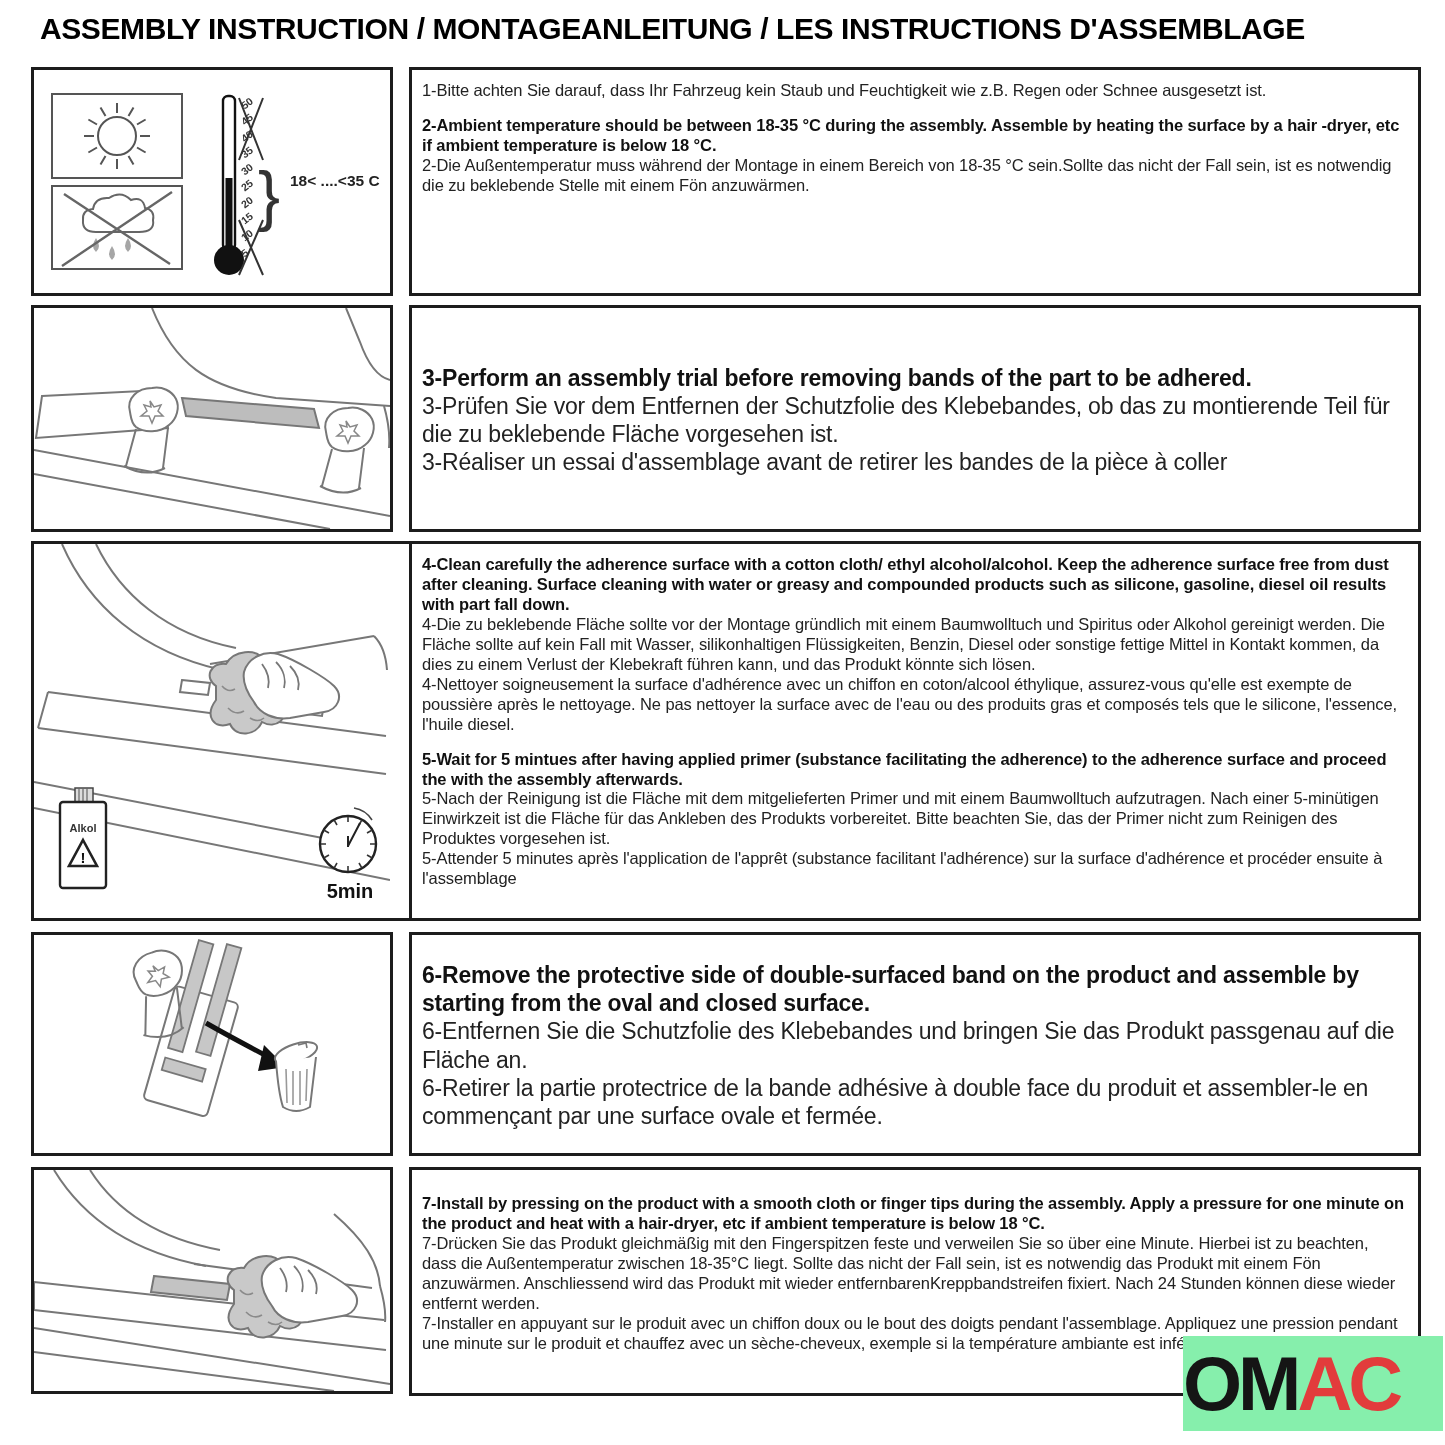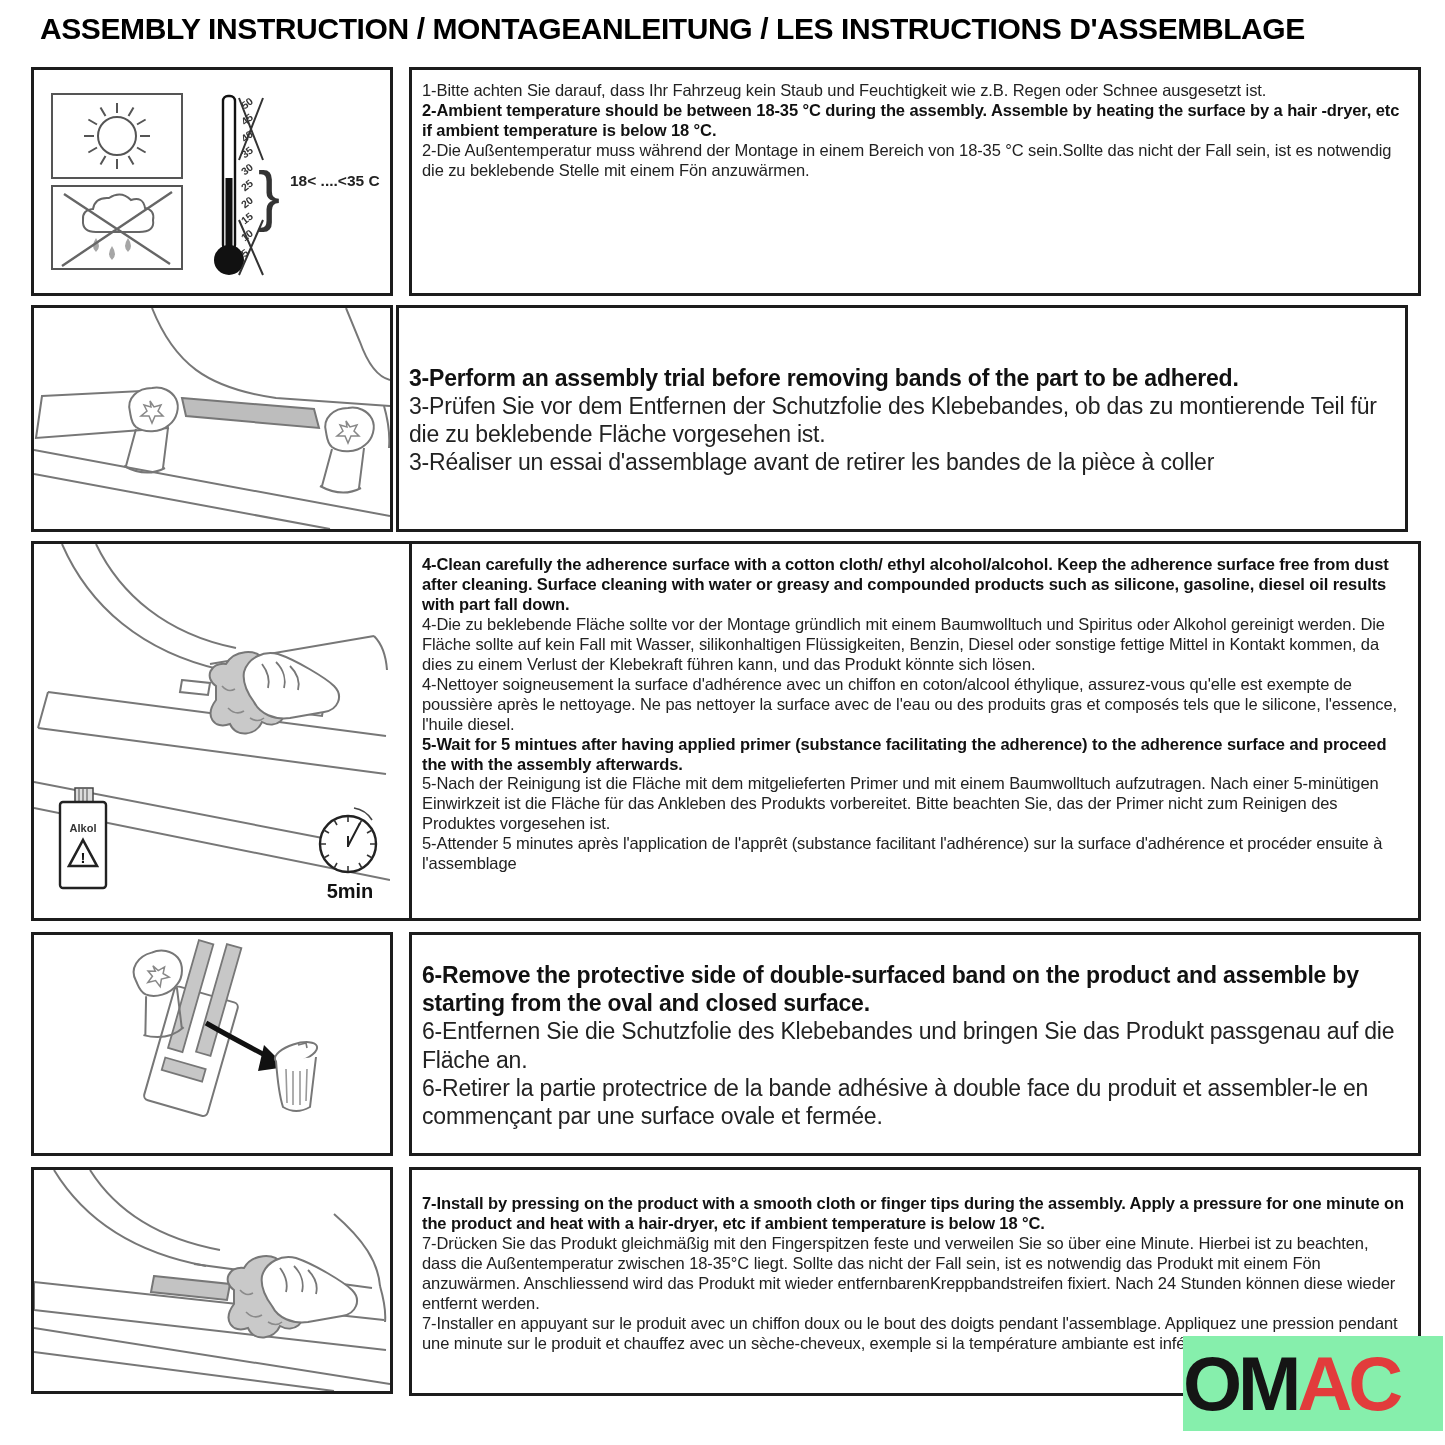--- a/index.html
+++ b/index.html
@@ -13,21 +13,21 @@
     font-size:30px;font-weight:700;letter-spacing:-0.4px;color:#000000;
     white-space:nowrap;
   }
   .box{position:absolute;background:#fff;border:3px solid #1c1c1c;box-sizing:border-box;}
   .illus{overflow:hidden;}
   .textbox{padding:11px 14px 8px 10px;}
   .textbox.center{display:flex;flex-direction:column;justify-content:center;}
   .textbox p{margin:0;font-size:16.5px;line-height:1.21;letter-spacing:-0.1px;color:#222;}
   .textbox.big p{font-size:23px;line-height:1.22;letter-spacing:-0.2px;}
   .textbox p.b{font-weight:700;color:#111;}
-  .textbox p.gap{}
+  .textbox p.gap{margin-top:15px;}
   .logo{
     position:absolute;left:1183px;top:1336px;width:260px;height:95px;background:#86efac;
     display:flex;align-items:center;justify-content:flex-start;z-index:5;
     font-size:76px;font-weight:800;letter-spacing:-4px;line-height:1;
   }
   .logo .lb{color:#151515;}
   .logo .lr{color:#e23c3c;}
   svg{display:block;}
   svg text{font-family:"Liberation Sans","DejaVu Sans",sans-serif;}
 </style>
@@ -97,21 +97,21 @@
   <svg width="356" height="221" viewBox="0 0 356 221">
     <path d="M 118,0 C 140,55 172,80 242,90 L 356,98" fill="none" stroke="#777" stroke-width="2"></path>
     <path d="M 312,0 L 326,34 C 336,62 348,70 356,72 M 350,98 C 354,112 356,128 355,140" fill="none" stroke="#777" stroke-width="2"></path>
     <polygon points="8,88 128,82 134,120 2,130" fill="#fff" stroke="#777" stroke-width="2"></polygon>
     <polygon points="148,90 280,101 285,120 152,108" fill="#bdbdbd" stroke="#777" stroke-width="2"></polygon>
     <path d="M 0,142 L 356,208 M 0,166 L 296,221" fill="none" stroke="#777" stroke-width="2"></path>
     <use href="#fistHand" transform="translate(92,78)"></use>
     <use href="#fistHand" transform="translate(288,98)"></use>
   </svg>
 </div>
-<div class="box textbox big center" style="left:396px;top:305px;width:1012px;height:227px">
+<div class="box textbox big center" style="left:409px;top:305px;width:1012px;height:227px">
   <p class="b">3-Perform an assembly trial before removing bands of the part to be adhered.</p>
   <p>3-Prüfen Sie vor dem Entfernen der Schutzfolie des Klebebandes, ob das zu montierende Teil für die zu beklebende Fläche vorgesehen ist.</p>
   <p>3-Réaliser un essai d'assemblage avant de retirer les bandes de la pièce à coller</p>
 </div>
 
 <div class="box illus" style="left:31px;top:541px;width:398px;height:380px">
   <svg width="356" height="374" viewBox="0 0 356 374">
     <path d="M 28,0 C 55,62 108,108 188,126 M 62,0 C 86,50 132,90 202,104" fill="none" stroke="#777" stroke-width="2"></path>
     <path d="M 176,120 L 340,92 M 340,92 C 348,100 352,112 353,126" fill="none" stroke="#777" stroke-width="2"></path>
     <path d="M 14,148 L 352,192 M 4,184 L 352,230 M 14,148 L 4,184" fill="none" stroke="#777" stroke-width="2"></path>

